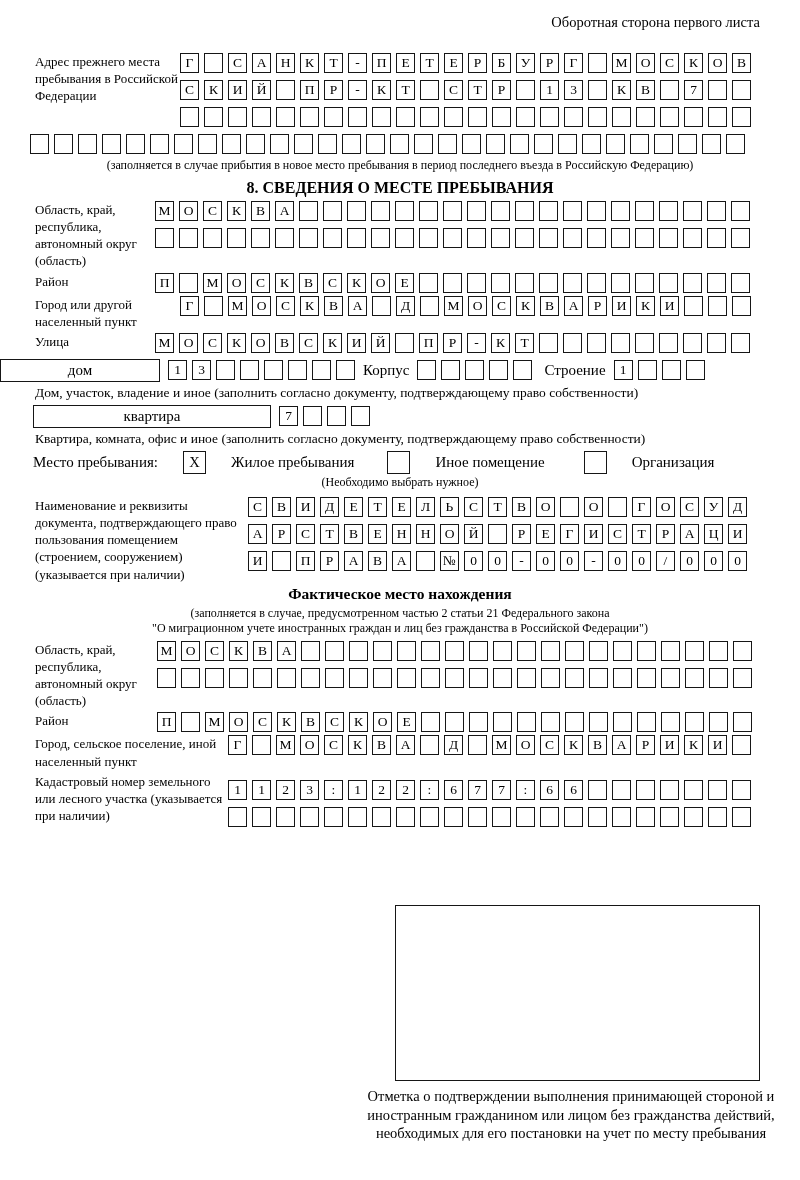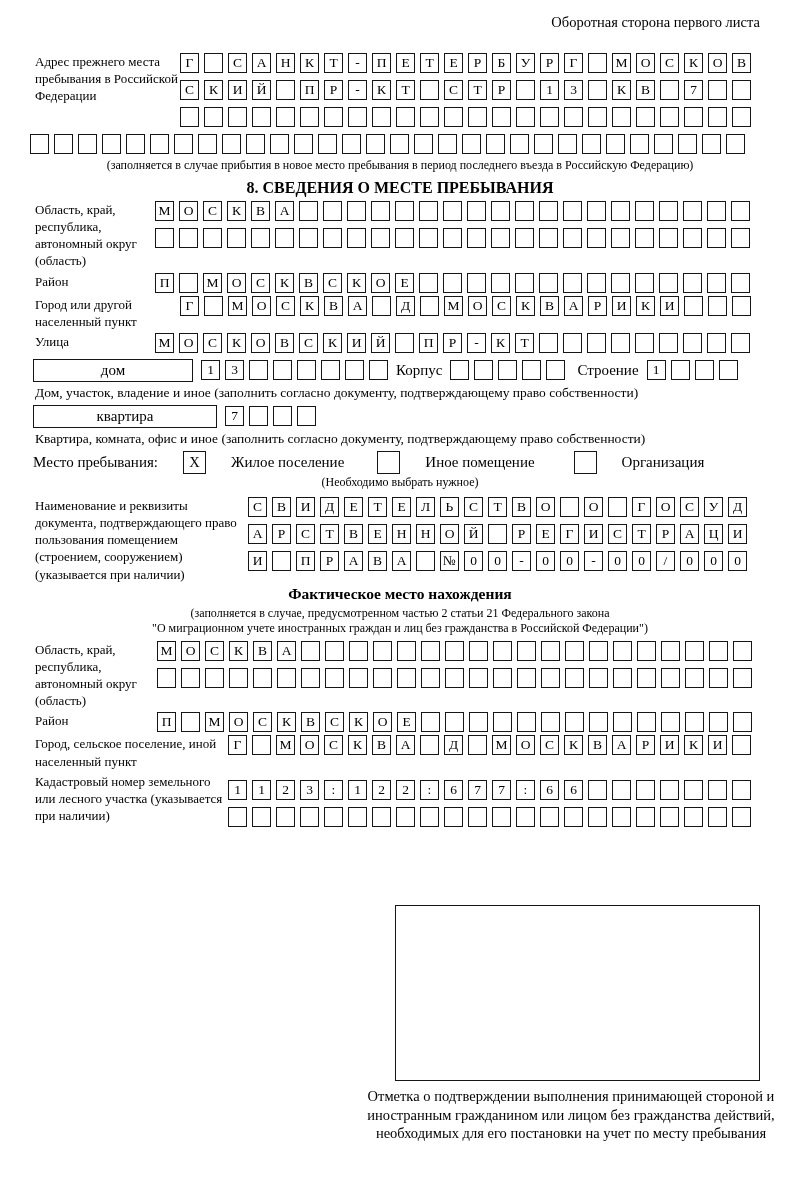--- a/index.html
+++ b/index.html
@@ -300,21 +300,21 @@
         <span class="cell"></span>
         <span class="cell"></span>
         <span class="cell"></span>
         <span class="cell"></span>
         <span class="cell"></span>
         <span class="cell"></span>
         <span class="cell"></span>
       </div>
   </div>
 
-  <div class="mt6" style="display:flex;align-items:center;margin-left:33px;gap:8px">
+  <div class="mt6" style="display:flex;align-items:center;gap:8px">
     <div class="widebox" style="width:160px">дом</div>
     <div class="cellrow">
         <span class="cell">1</span>
         <span class="cell">3</span>
         <span class="cell"></span>
         <span class="cell"></span>
         <span class="cell"></span>
         <span class="cell"></span>
         <span class="cell"></span>
         <span class="cell"></span>
@@ -331,34 +331,34 @@
     <div class="cellrow">
         <span class="cell">1</span>
         <span class="cell"></span>
         <span class="cell"></span>
         <span class="cell"></span>
       </div>
   </div>
   <div class="capl">Дом, участок, владение и иное (заполнить согласно документу, подтверждающему право собственности)</div>
 
   <div class="mt4" style="display:flex;align-items:center;margin-left:33px;gap:8px">
-    <div class="widebox" style="width:184px">квартира</div>
+    <div class="widebox" style="width:238px">квартира</div>
     <div class="cellrow">
         <span class="cell">7</span>
         <span class="cell"></span>
         <span class="cell"></span>
         <span class="cell"></span>
       </div>
   </div>
   <div class="capl">Квартира, комната, офис и иное (заполнить согласно документу, подтверждающему право собственности)</div>
 
   <div class="mt4" style="display:flex;align-items:center;margin-left:33px;gap:25px">
     <span class="inl">Место пребывания:</span>
     <span class="chk">X</span>
-    <span class="inl">Жилое поселение</span>
+    <span class="inl">Жилое пребывания</span>
     <span class="chk" style="margin-left:8px"></span>
     <span class="inl">Иное помещение</span>
     <span class="chk" style="margin-left:14px"></span>
     <span class="inl">Организация</span>
   </div>
   <div class="cap" style="margin-top:1px">(Необходимо выбрать нужное)</div>
 
   <div class="frow mt7">
     <div class="flabel" style="width:205px">Наименование и реквизиты документа, подтверждающего право пользования помещением (строением, сооружением) (указывается при наличии)</div>
     <div class="cellcol" style="margin-left:8px">

